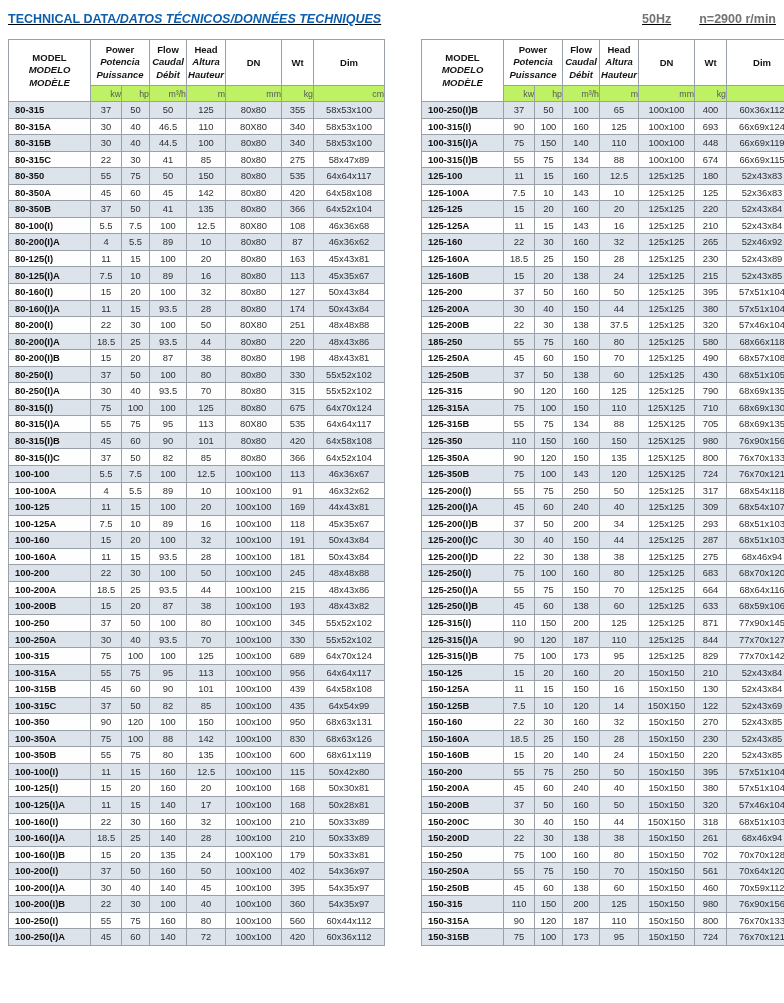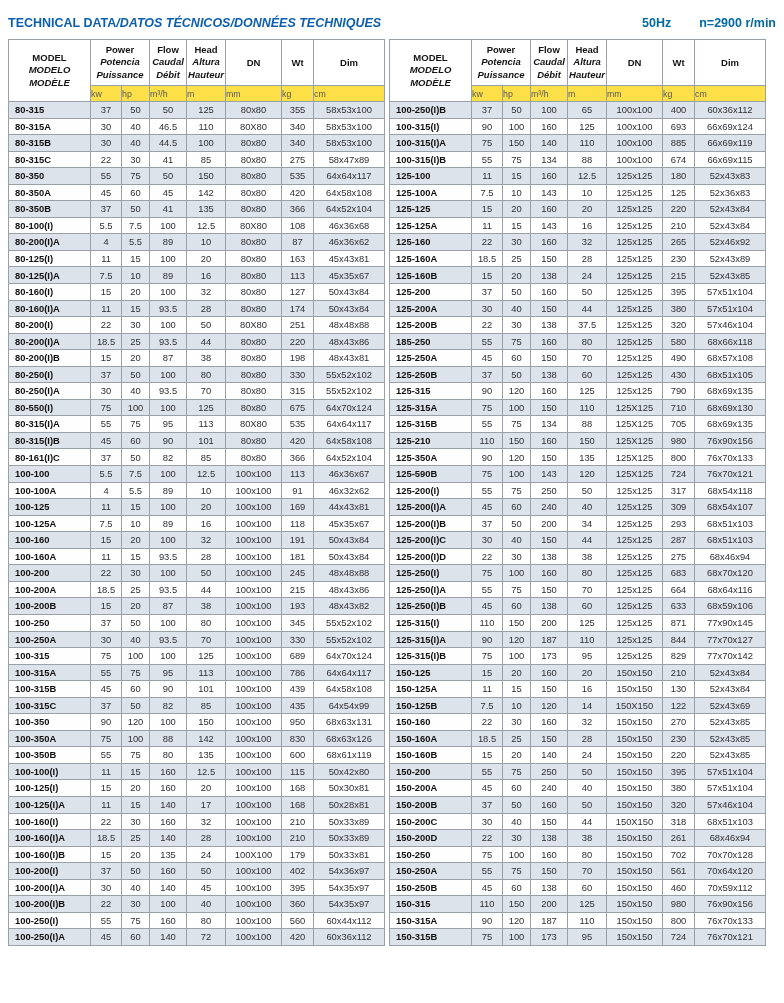--- a/index.html
+++ b/index.html
@@ -5,43 +5,43 @@
   * { box-sizing: border-box; }
   html,body { margin:0; padding:0; }
   body {
     width:784px; height:1003px; background:#ffffff;
     font-family:"Liberation Sans","DejaVu Sans",sans-serif;
     overflow:hidden; position:relative;
   }
   .page { padding:4px 8px 0 8px; }
 
   .titlebar {
-    display:flex; justify-content:space-between; align-items:flex-end;
-    height:26px; padding-top:3px;
+    display:flex; justify-content:space-between; align-items:center;
+    height:26px; padding-top:3px;text-decoration:underline;
   }
   .doc-title { color:#0d5fae; font-size:12.5px; font-weight:bold; }
   .doc-title .it { font-style:italic; }
-  .specs { color:#0369a1; font-size:12.5px; font-weight:bold; display:flex; gap:28px; }
+  .specs { color:#737373; font-size:12.5px; font-weight:bold; display:flex; gap:28px; }
 
-  .tables { display:flex; gap:4px; margin-top:9px; }
+  .tables { display:flex; gap:36px; margin-top:9px; }
 
   table.data {
     border-collapse:collapse; table-layout:fixed; width:376px;
     border:1.5px solid #565b63;
   }
   table.data th, table.data td { border:1px solid #9aa0a8; }
   thead tr.names th {
     background:#fff; color:#141414; font-size:9.5px; font-weight:bold;
     height:46px; vertical-align:middle; padding:1px 1px;
   }
   .hdr-line { line-height:1.3; text-align:center; }
   .hdr-it { font-style:italic; }
   thead tr.units th {
-    background:#fde047; font-weight:normal; color:#56585c;
-    font-size:8.8px; height:16px; text-align:left; padding:0;
+    background:#bef264; font-weight:normal; color:#56585c;
+    font-size:8.8px; height:16px; text-align:right; padding:0;
   }
   thead { border-bottom:1.5px solid #565b63; }
   tbody td {
     font-size:9.4px; color:#2d2f33; text-align:center;
     height:16.55px; padding:0 1px; line-height:1; white-space:nowrap;
     overflow:hidden;
   }
   tbody td.model {
     text-align:left; font-weight:bold; color:#101010; padding-left:6px;
     font-size:9.4px;
@@ -286,21 +286,21 @@
             <td class="model">80-250(I)A</td>
             <td>30</td>
             <td>40</td>
             <td>93.5</td>
             <td>70</td>
             <td>80x80</td>
             <td>315</td>
             <td>55x52x102</td>
           </tr>
           <tr>
-            <td class="model">80-550(I)</td>
+            <td class="model">80-315(I)</td>
             <td>75</td>
             <td>100</td>
             <td>100</td>
             <td>125</td>
             <td>80x80</td>
             <td>675</td>
             <td>64x70x124</td>
           </tr>
           <tr>
             <td class="model">80-315(I)A</td>
@@ -316,21 +316,21 @@
             <td class="model">80-315(I)B</td>
             <td>45</td>
             <td>60</td>
             <td>90</td>
             <td>101</td>
             <td>80x80</td>
             <td>420</td>
             <td>64x58x108</td>
           </tr>
           <tr>
-            <td class="model">80-161(I)C</td>
+            <td class="model">80-315(I)C</td>
             <td>37</td>
             <td>50</td>
             <td>82</td>
             <td>85</td>
             <td>80x80</td>
             <td>366</td>
             <td>64x52x104</td>
           </tr>
           <tr>
             <td class="model">100-100</td>
@@ -452,21 +452,21 @@
             <td>689</td>
             <td>64x70x124</td>
           </tr>
           <tr>
             <td class="model">100-315A</td>
             <td>55</td>
             <td>75</td>
             <td>95</td>
             <td>113</td>
             <td>100x100</td>
-            <td>786</td>
+            <td>956</td>
             <td>64x64x117</td>
           </tr>
           <tr>
             <td class="model">100-315B</td>
             <td>45</td>
             <td>60</td>
             <td>90</td>
             <td>101</td>
             <td>100x100</td>
             <td>439</td>
@@ -693,21 +693,21 @@
             <td>693</td>
             <td>66x69x124</td>
           </tr>
           <tr>
             <td class="model">100-315(I)A</td>
             <td>75</td>
             <td>150</td>
             <td>140</td>
             <td>110</td>
             <td>100x100</td>
-            <td>885</td>
+            <td>448</td>
             <td>66x69x119</td>
           </tr>
           <tr>
             <td class="model">100-315(I)B</td>
             <td>55</td>
             <td>75</td>
             <td>134</td>
             <td>88</td>
             <td>100x100</td>
             <td>674</td>
@@ -867,41 +867,41 @@
             <td class="model">125-315B</td>
             <td>55</td>
             <td>75</td>
             <td>134</td>
             <td>88</td>
             <td>125X125</td>
             <td>705</td>
             <td>68x69x135</td>
           </tr>
           <tr>
-            <td class="model">125-210</td>
+            <td class="model">125-350</td>
             <td>110</td>
             <td>150</td>
             <td>160</td>
             <td>150</td>
             <td>125X125</td>
             <td>980</td>
             <td>76x90x156</td>
           </tr>
           <tr>
             <td class="model">125-350A</td>
             <td>90</td>
             <td>120</td>
             <td>150</td>
             <td>135</td>
             <td>125X125</td>
             <td>800</td>
             <td>76x70x133</td>
           </tr>
           <tr>
-            <td class="model">125-590B</td>
+            <td class="model">125-350B</td>
             <td>75</td>
             <td>100</td>
             <td>143</td>
             <td>120</td>
             <td>125X125</td>
             <td>724</td>
             <td>76x70x121</td>
           </tr>
           <tr>
             <td class="model">125-200(I)</td>

